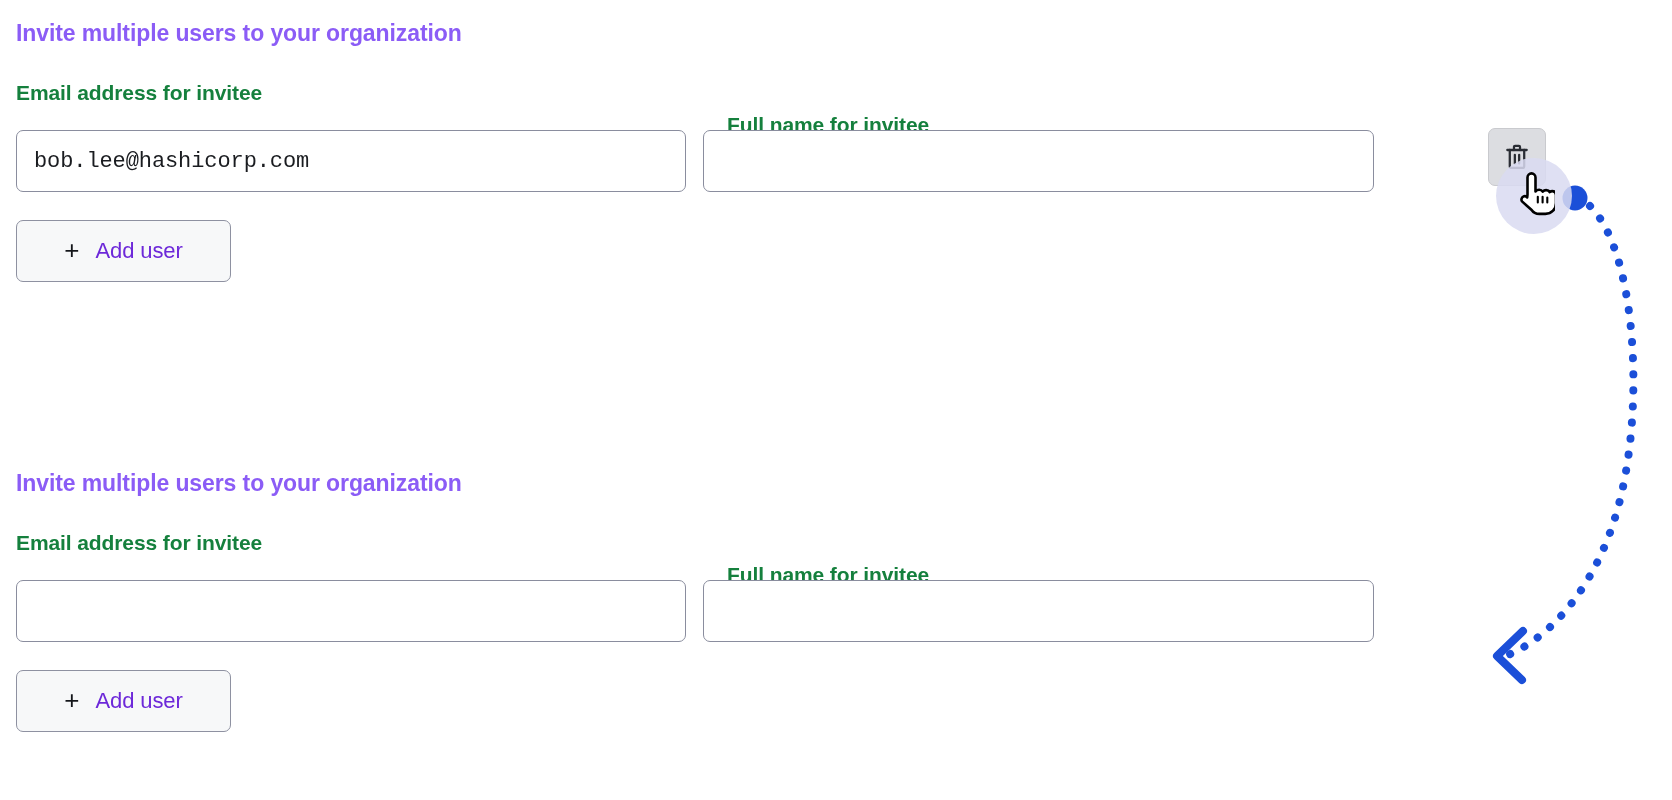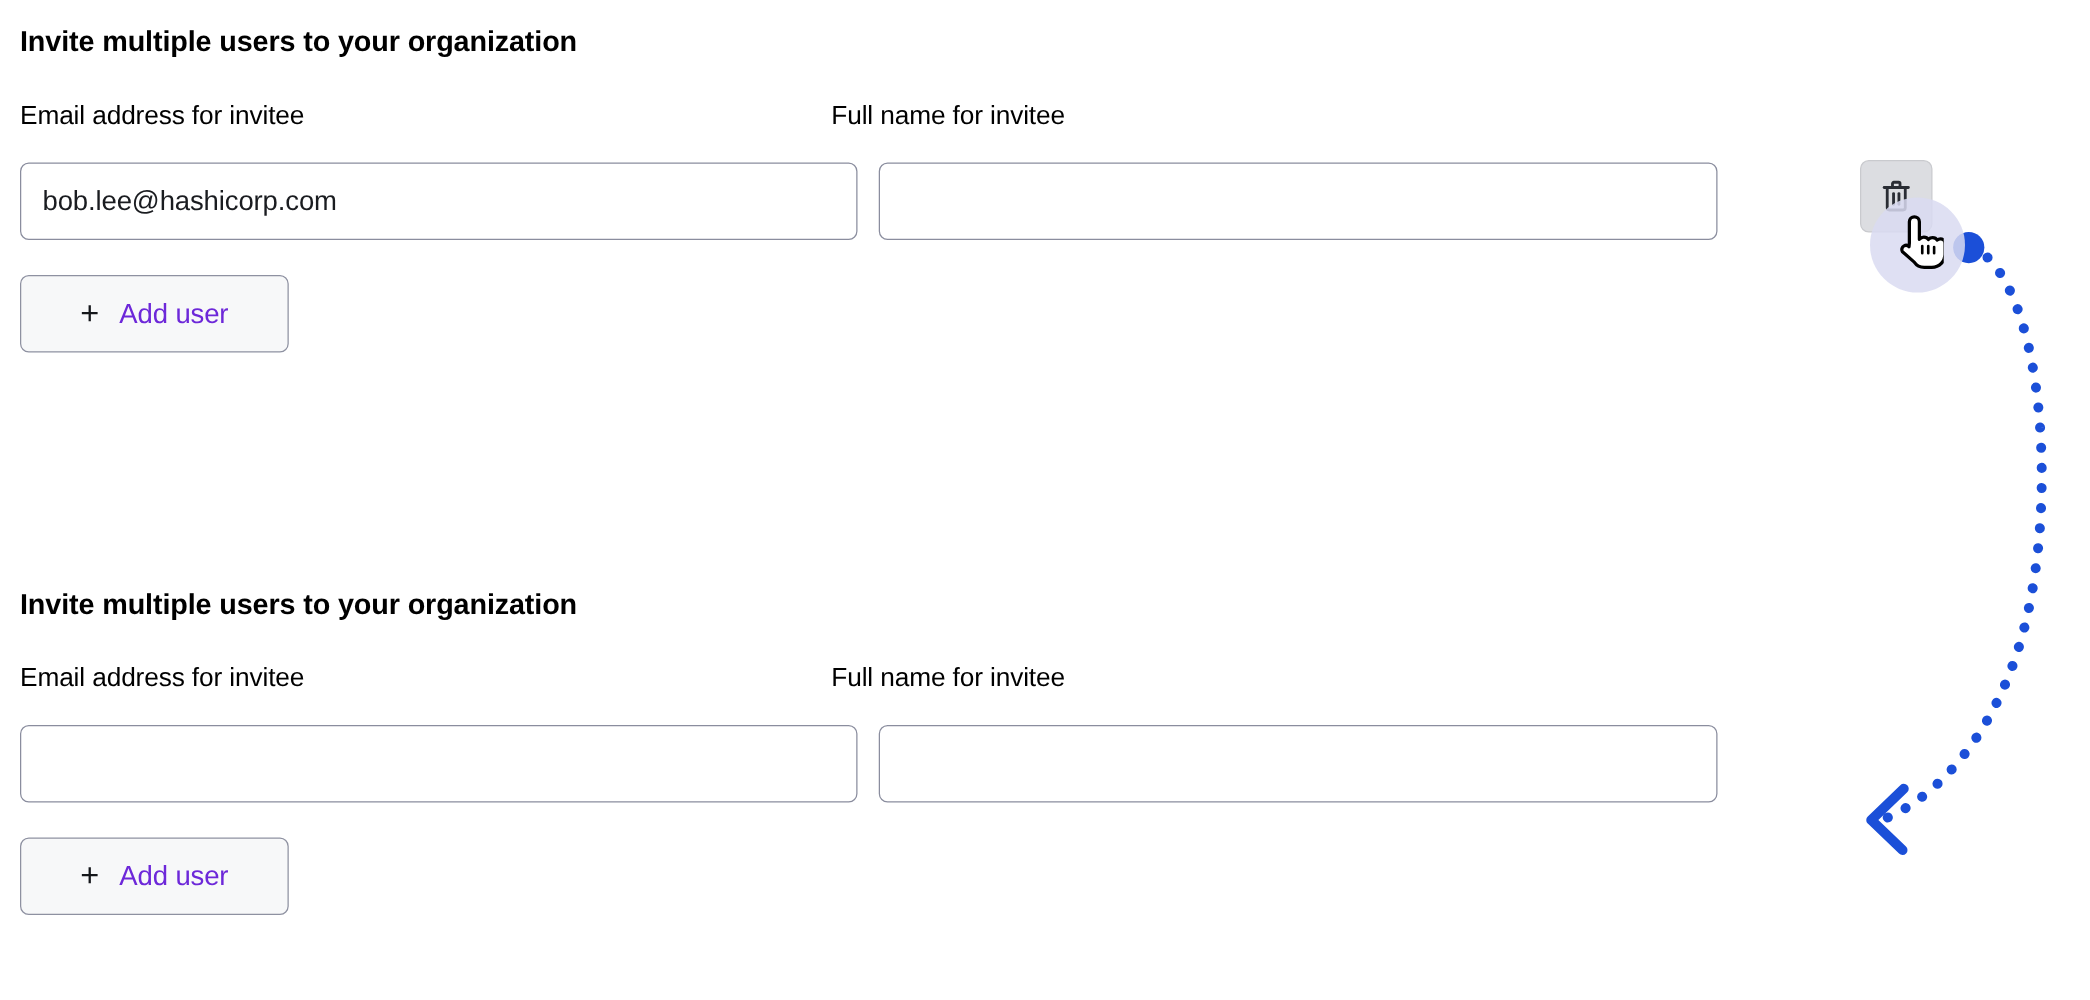--- a/index.html
+++ b/index.html
@@ -24,46 +24,46 @@
   }
   #section-1 { top: 0px; }
   #section-2 { top: 450px; }
 
   .section-heading {
     position: absolute;
     left: 16px;
     top: 20px;
     font-size: 23px;
     font-weight: bold;
-    color: #000000;
+    color: #8b5cf6;
     letter-spacing: -0.1px;
     white-space: nowrap;
   }
 
   .field-label {
     position: absolute;
     top: 81px;
     font-size: 21px;
-    font-weight: normal;
-    color: #000000;
+    font-weight: bold;
+    color: #15803d;
     letter-spacing: -0.1px;
     white-space: nowrap;
   }
   .label-email { left: 16px; }
-  .label-name  { left: 665px; }
+  .label-name  { left: 727px; margin-top: 32px; }
 
   .text-input {
     position: absolute;
     top: 130px;
     height: 62px;
     box-sizing: border-box;
     background: #ffffff;
     border: 1.6px solid #8a8d9e;
     border-radius: 7px;
-    font-family: Liberation Sans, sans-serif;
+    font-family: Liberation Mono, monospace;
     font-size: 22px;
     color: #1a1c20;
     padding: 16px 17px;
     outline: none;
     letter-spacing: -0.1px;
   }
   .input-email { left: 16px;  width: 670px; }
   .input-name  { left: 703px; width: 671px; }
   .text-input::placeholder { color: #9aa0ad; }
 

